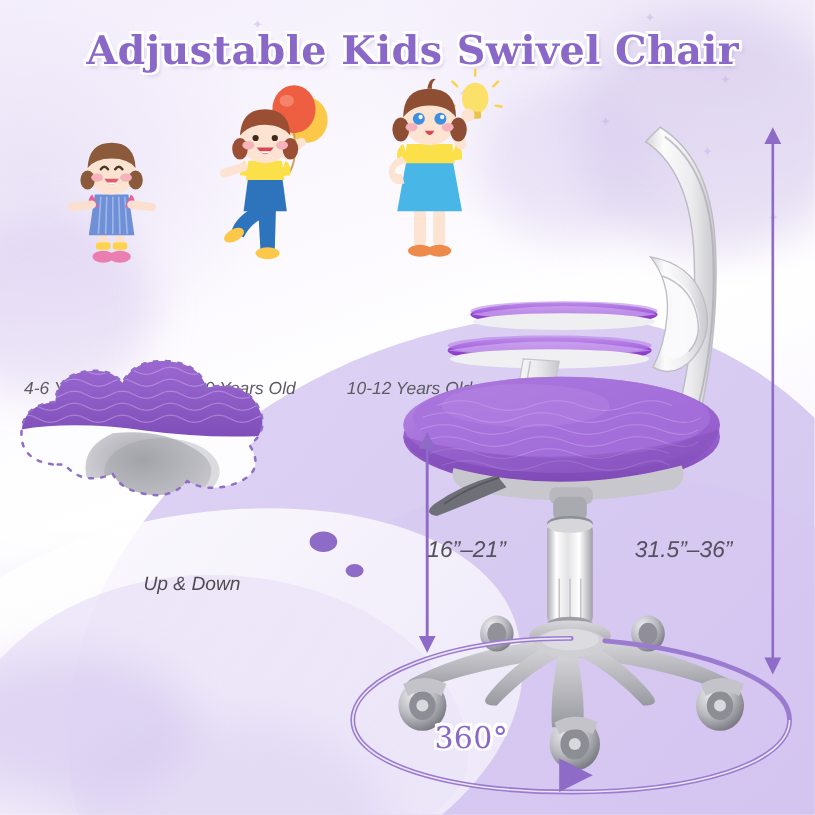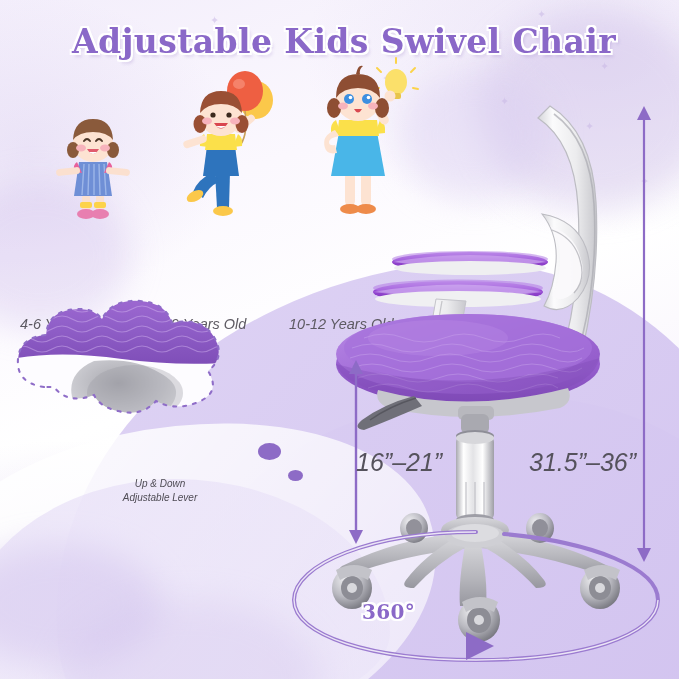--- a/index.html
+++ b/index.html
@@ -71,39 +71,39 @@
     position:absolute;top:228px;
     font-style:italic;font-size:14.5px;color:#5d5a62;white-space:nowrap;
   }
   .kid1{left:44px;} .kid2{left:165px;} .kid3{left:295px;}
   .lbl1{left:14px;} .lbl2{left:152px;} .lbl3{left:283px;}
 
   
   .cloud-wrap{position:absolute;left:2px;top:275px;width:300px;height:190px;}
   .cloud-text{
     position:absolute;left:60px;top:477px;width:200px;text-align:center;
-    font-style:italic;font-size:10px;line-height:1.35;color:#4f4c55;
+    font-style:italic;font-size:16px;line-height:1.35;color:#4f4c55;
   }
   .bub{position:absolute;border-radius:50%;background:#8d6bc6;}
   .bub1{left:258px;top:443px;width:23px;height:17px;}
   .bub2{left:288px;top:470px;width:15px;height:11px;}
 
   
   .chair{position:absolute;left:318px;top:96px;width:350px;height:560px;}
 
   
   .meas{
-    position:absolute;font-style:italic;font-size:25px;color:#55525c;white-space:nowrap;
+    position:absolute;font-style:italic;font-size:19px;color:#55525c;white-space:nowrap;
   }
   .meas-seat{left:356px;top:448px;}
   .meas-total{left:529px;top:448px;}
 
   .deg360{
     position:absolute;left:362px;top:600px;
-    font-family:"DejaVu Serif", serif;font-weight:bold;font-size:20px;
+    font-family:"DejaVu Serif", serif;font-weight:normal;font-size:25px;
     color:#8a68c8;letter-spacing:.3px;
     text-shadow:
       2px 0 0 #fff,-2px 0 0 #fff,0 2px 0 #fff,0 -2px 0 #fff,
       2px 2px 0 #fff,-2px 2px 0 #fff,2px -2px 0 #fff,-2px -2px 0 #fff;
   }
   svg{overflow:visible;}
 </style>
 </head>
 <body>
 
@@ -304,21 +304,20 @@
                q14 22 -12 32 q-22 8 -40 -2
                q-14 16 -38 10 q-18 -4 -24 -16
                q-26 10 -40 -8z" fill="none" stroke="#8f6dc8" stroke-width="2.1" stroke-dasharray="3 7" stroke-linecap="round"></path>
     </svg>
   </div>
   <div class="bub bub1"></div>
   <div class="bub bub2"></div>
 
   <div class="cloud-text">
     <span>Up &amp; Down</span><br>
-    <span>Adjustable Lever</span>
   </div>
 
   <svg class="chair" viewBox="0 0 350 560">
     <defs>
       <linearGradient id="frameG" x1="0" y1="0" x2="1" y2="0">
         <stop offset="0%" stop-color="#d6d6da"></stop>
         <stop offset="25%" stop-color="#fbfbfc"></stop>
         <stop offset="65%" stop-color="#ececee"></stop>
         <stop offset="100%" stop-color="#c8c8cd"></stop>
       </linearGradient>

